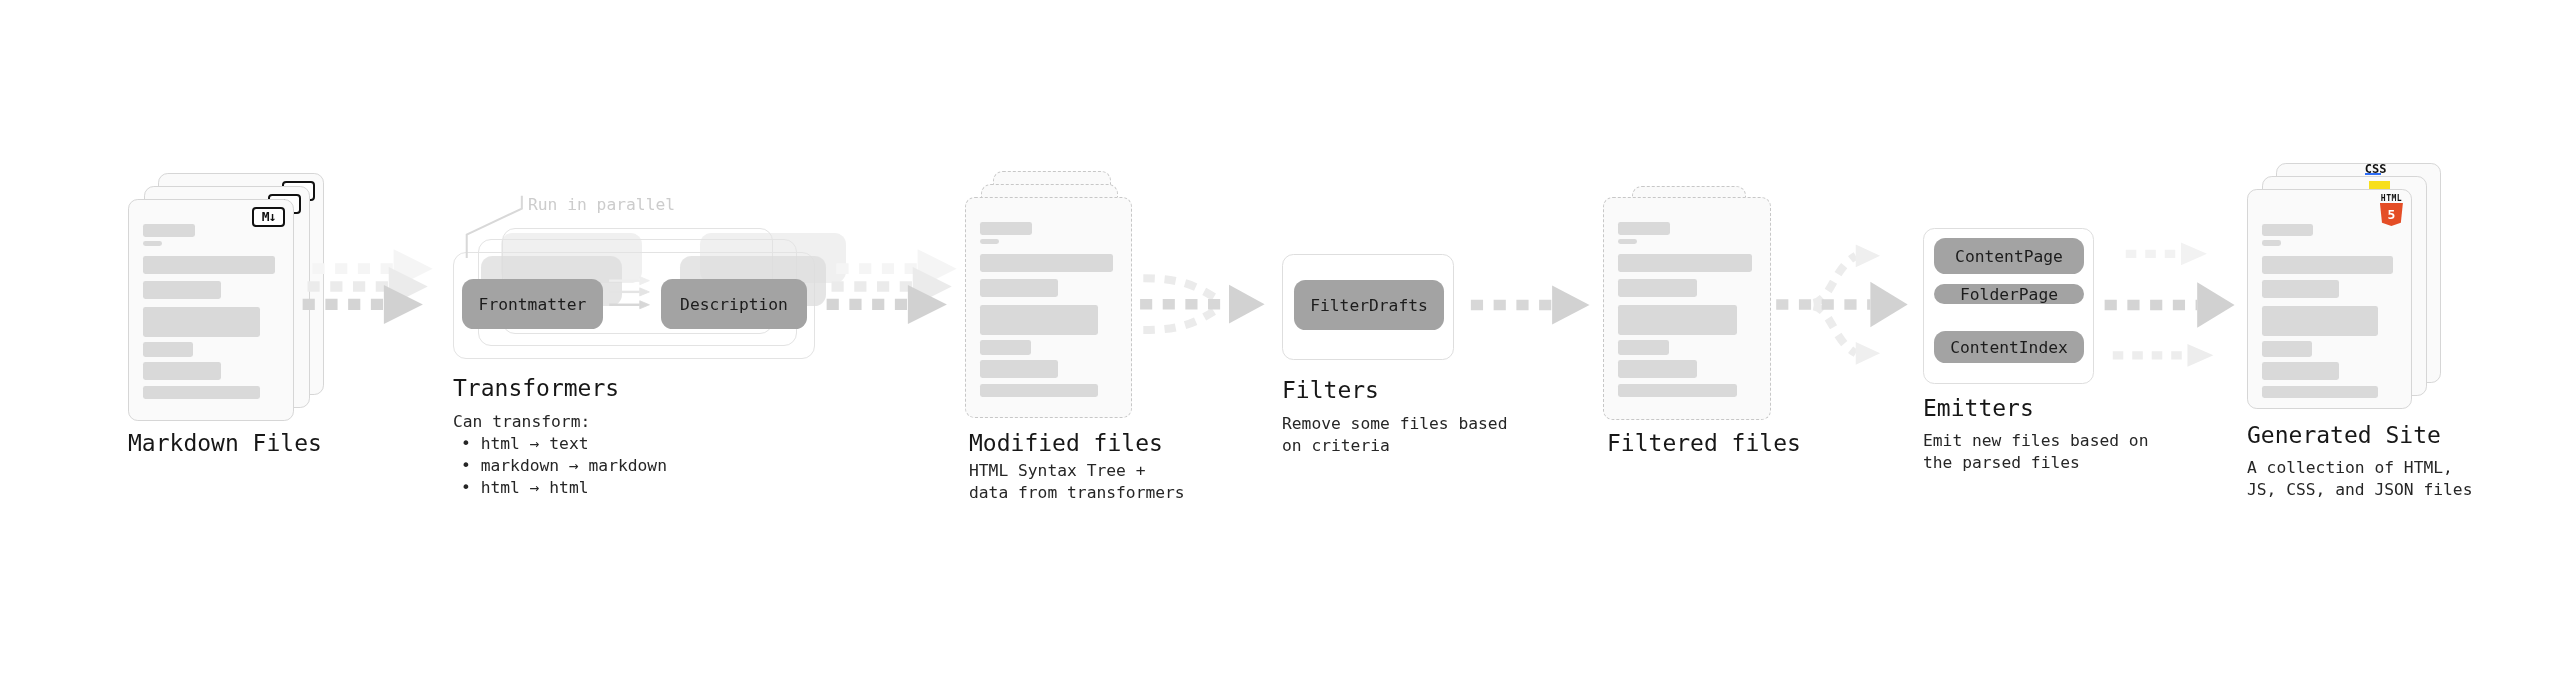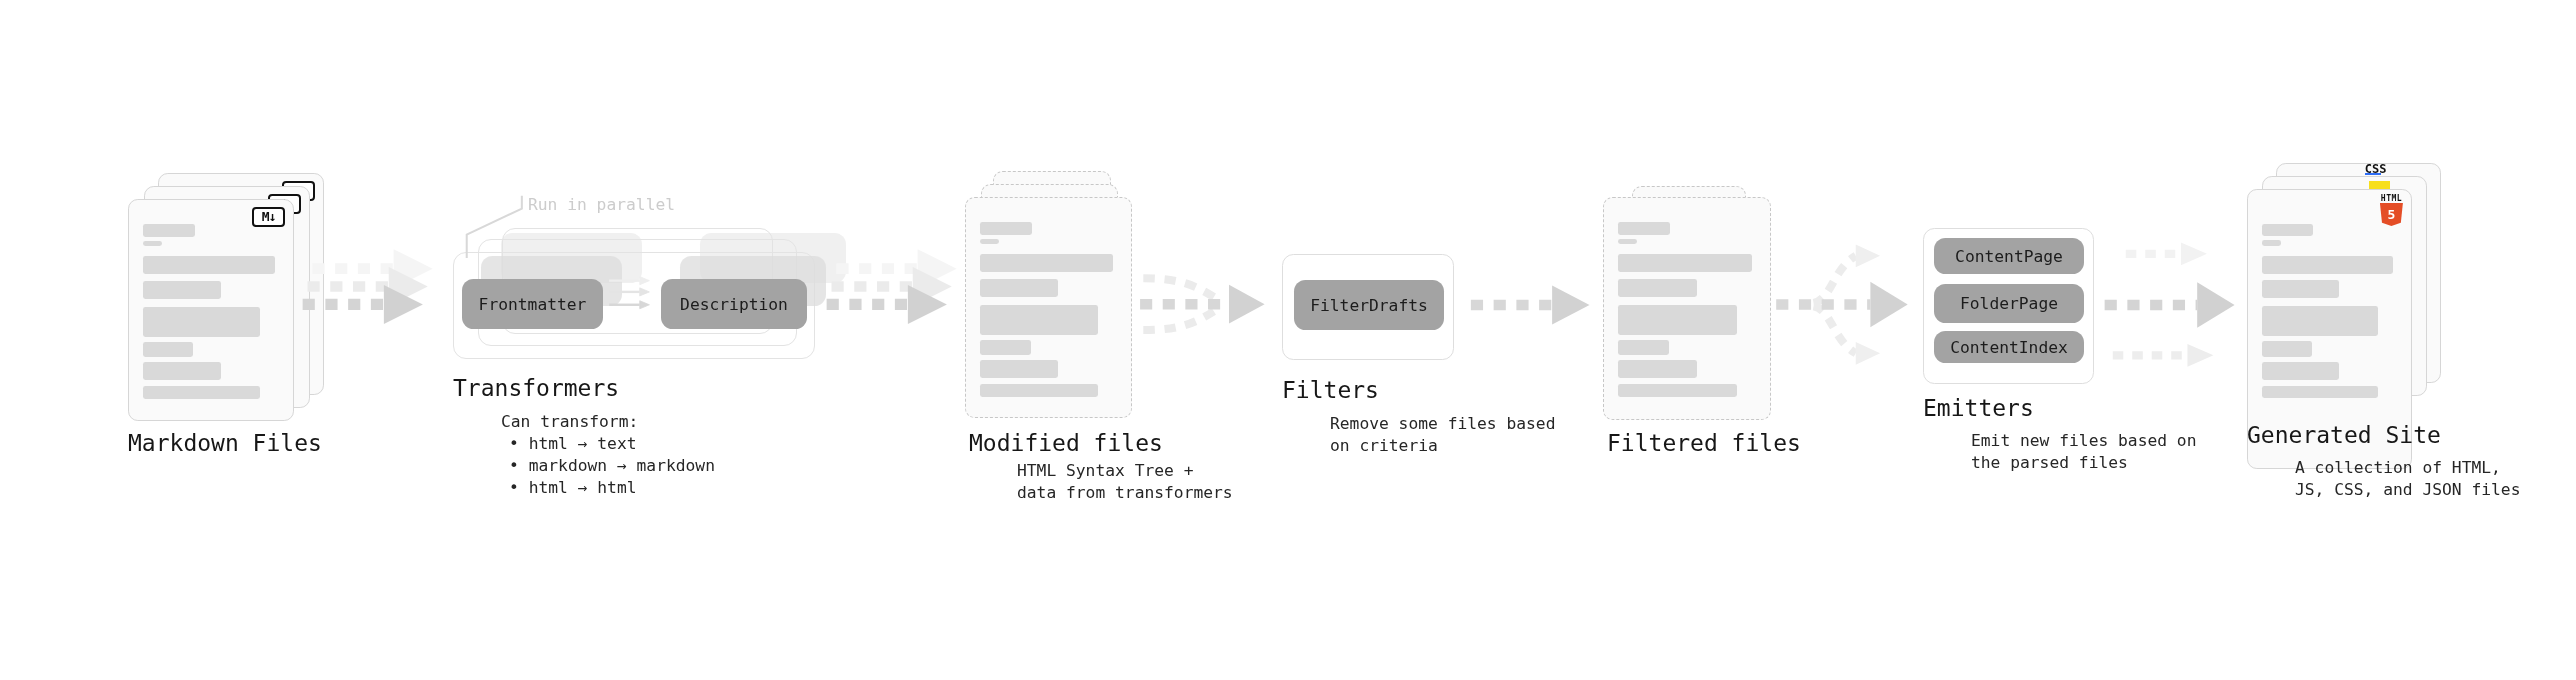--- a/index.html
+++ b/index.html
@@ -38,21 +38,21 @@
     clip-path:polygon(0 0,100% 0,91% 86%,50% 100%,9% 86%);
     color:#ffffff;font-size:13px;font-weight:bold;
     display:flex;align-items:center;justify-content:center;
   }
   .badge-js{position:absolute;top:4.1px;right:36px;width:21px;height:9px;background:#f7df1e;}
   .badge-css{position:absolute;top:2.4px;right:59px;width:16.3px;text-align:center;
     font-size:12px;font-weight:bold;color:#111;line-height:6.5px;border-bottom:2.4px solid #2d6df6;}
   
   .stage-label{position:absolute;font-size:23px;color:#171717;white-space:nowrap;}
   .stage-desc{position:absolute;font-size:16.3px;line-height:22px;color:#262626;white-space:nowrap;}
-  .stage-desc div{white-space:nowrap;margin-left:48px;}
+  .stage-desc div{white-space:nowrap;}
   .annotation{position:absolute;font-size:16.3px;color:#cccccc;white-space:nowrap;}
   
   .frame-box{position:absolute;border:1.6px solid #e3e3e3;border-radius:13px;background:transparent;box-sizing:border-box;}
   .panel-box{position:absolute;border:1.6px solid #dedede;border-radius:11.4px;background:#ffffff;box-sizing:border-box;}
   .node-btn{
     position:absolute;background:#a3a3a3;border-radius:11.4px;
     color:#1c1c1c;font-size:16.3px;
     display:flex;align-items:center;justify-content:center;white-space:nowrap;
   }
   .ghost{position:absolute;border-radius:11.4px;}
@@ -209,21 +209,21 @@
     <path d="M 46 80 C 68 76, 70 38, 98 22" fill="none" stroke="#ececec" stroke-width="10" stroke-dasharray="13 11"></path>
     <polygon points="98,8 128,22 98,36" fill="#efefef"></polygon>
     <path d="M 46 84 C 68 88, 70 126, 98 142" fill="none" stroke="#ececec" stroke-width="10" stroke-dasharray="13 11"></path>
     <polygon points="98,128 128,142 98,156" fill="#efefef"></polygon>
     <line x1="0" y1="82" x2="116" y2="82" stroke="#d8d8d8" stroke-width="13" stroke-dasharray="15 13"></line>
     <polygon points="116,54 162,82 116,110" fill="#d2d2d2"></polygon>
   </svg>
 
   <div class="panel-box" style="left:1923px;top:228px;width:171px;height:156px;"></div>
   <div class="node-btn" style="left:1934px;top:238px;width:150px;height:36px;">ContentPage</div>
-  <div class="node-btn" style="left:1934px;top:284px;width:150px;height:39px;">FolderPage</div>
+  <div class="node-btn" style="left:1934px;top:284px;width:150px;height:20px;">FolderPage</div>
   <div class="node-btn" style="left:1934px;top:331px;width:150px;height:32px;">ContentIndex</div>
   <div class="stage-label" style="left:1923px;top:395px;">Emitters</div>
   <div class="stage-desc" style="left:1923px;top:430px;">
     <div>Emit new files based on</div>
     <div>the parsed files</div>
   </div>
 
   <svg style="left:2103px;top:240px;" width="134" height="130" viewBox="0 0 165 160">
     <g>
       <line x1="28" y1="17" x2="96" y2="17" stroke="#f2f2f2" stroke-width="10" stroke-dasharray="13 11"></line>
@@ -238,21 +238,21 @@
       <polygon points="104,128 136,142 104,156" fill="#ededed"></polygon>
     </g>
   </svg>
 
   <div class="doc-card" style="left:2276px;top:163px;width:165px;height:220px;">
     <div class="badge-css">CSS</div>
   </div>
   <div class="doc-card" style="left:2262px;top:176px;width:165px;height:220px;">
     <div class="badge-js"></div>
   </div>
-  <div class="doc-card" style="left:2247px;top:189px;width:165px;height:280px;">
+  <div class="doc-card" style="left:2247px;top:189px;width:165px;height:220px;">
     <div class="badge-html5">
       <div class="h5-top">HTML</div>
       <div class="h5-shield">5</div>
     </div>
     <div class="bars" style="top:34px;">
       <div class="bar" style="width:38%;height:12.2px;"></div>
       <div class="bar" style="width:14%;height:5.7px;margin-top:4.1px;"></div>
       <div class="bar" style="width:97%;height:18px;margin-top:9.8px;"></div>
       <div class="bar" style="width:57%;height:18px;margin-top:6.5px;"></div>
       <div class="bar" style="width:86%;height:30px;margin-top:8.1px;"></div>

